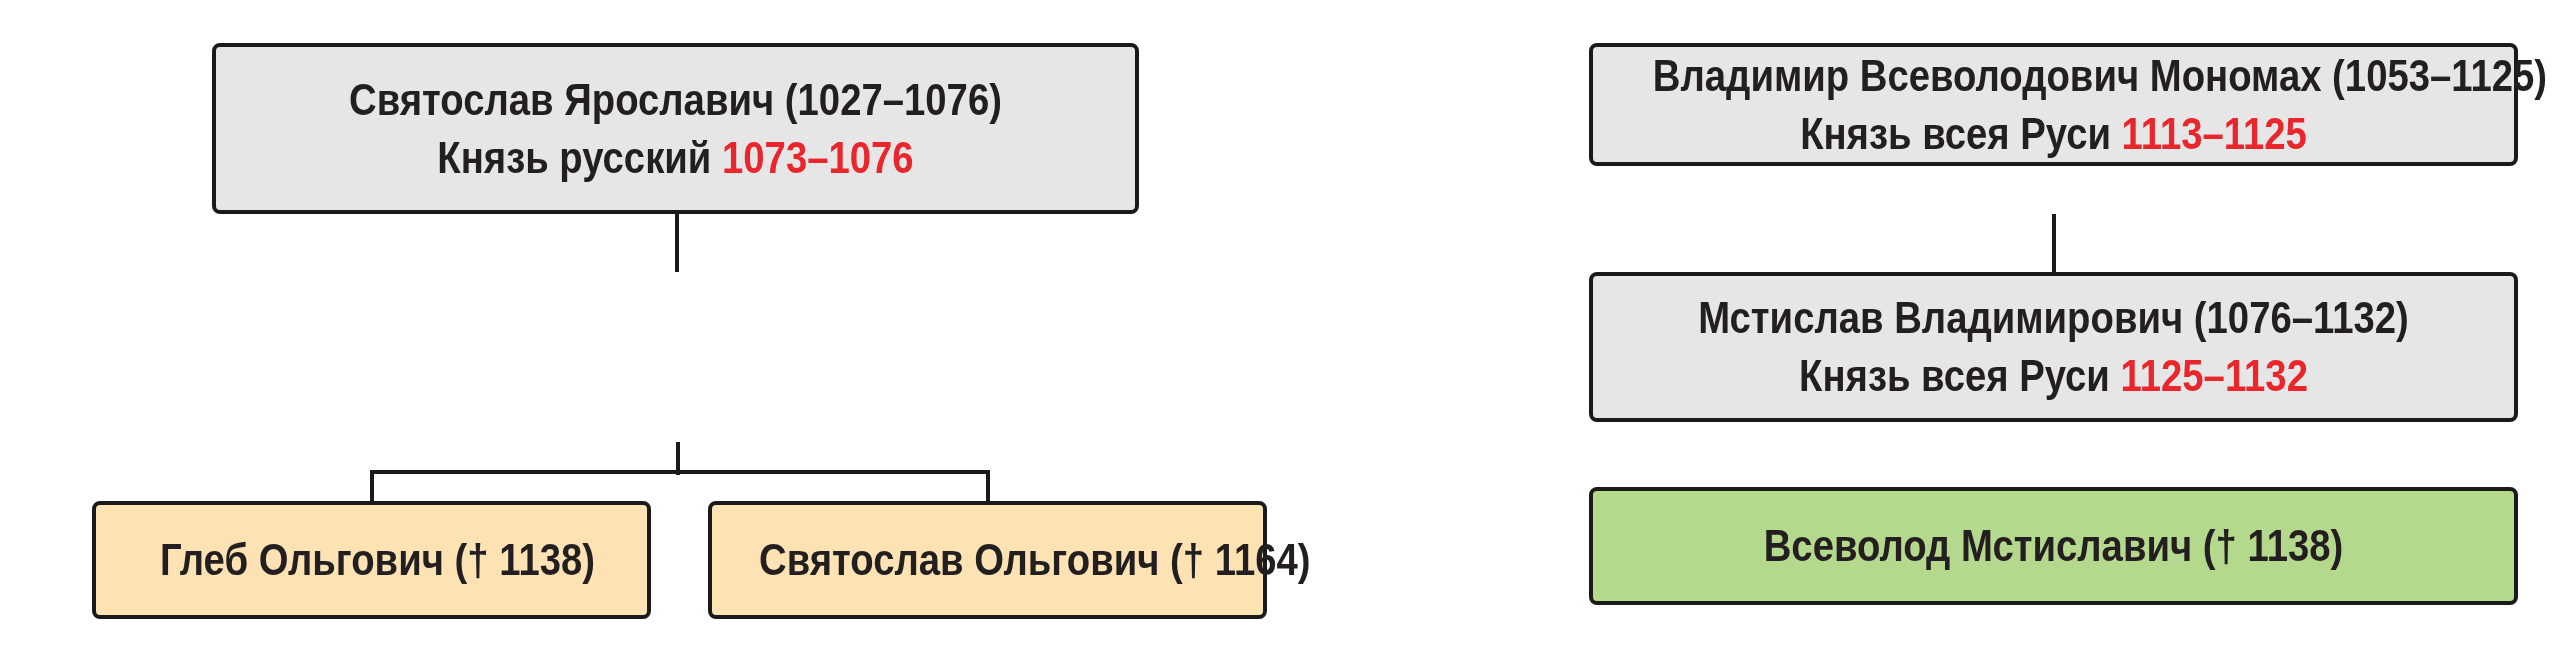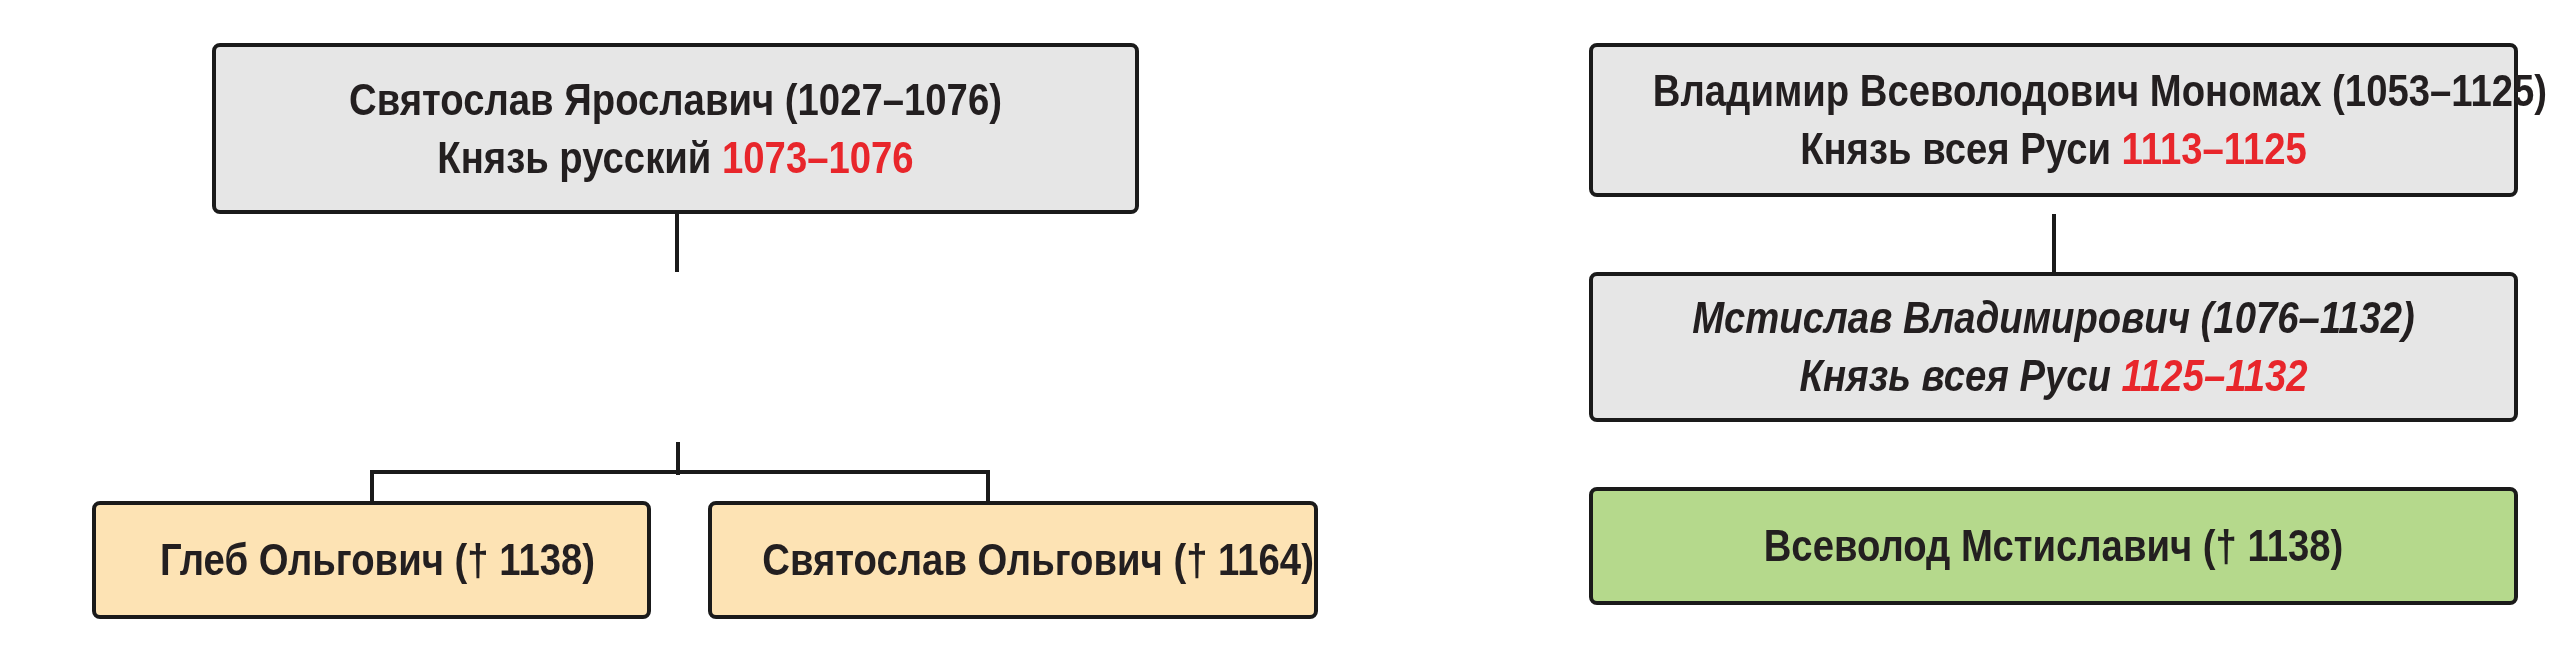--- a/index.html
+++ b/index.html
@@ -68,36 +68,36 @@
     </div>
   </div>
 
 
   <div class="node orange" style="left:92px;top:501px;width:559px;height:118px;">
     <div class="line">
       <span>Глеб Ольгович († 1138)</span>
     </div>
   </div>
 
-  <div class="node orange" style="left:708px;top:501px;width:610px;height:118px;">
+  <div class="node orange" style="left:708px;top:501px;width:559px;height:118px;">
     <div class="line">
       <span>Святослав Ольгович († 1164)</span>
     </div>
   </div>
 
-  <div class="node gray" style="left:1589px;top:43px;width:929px;height:154px;">
+  <div class="node gray" style="left:1589px;top:43px;width:929px;height:123px;">
     <div class="line">
       <span>Владимир Всеволодович Мономах (1053–1125)</span>
     </div>
     <div class="line">
       <span>Князь всея Руси </span><span class="red">1113–1125</span>
     </div>
   </div>
 
-  <div class="node gray" style="left:1589px;top:272px;width:929px;height:150px;font-style:italic;">
+  <div class="node gray" style="left:1589px;top:272px;width:929px;height:150px;">
     <div class="line">
       <span>Мстислав Владимирович (1076–1132)</span>
     </div>
     <div class="line">
       <span>Князь всея Руси </span><span class="red">1125–1132</span>
     </div>
   </div>
 
   <div class="node green" style="left:1589px;top:487px;width:929px;height:118px;">
     <div class="line">

